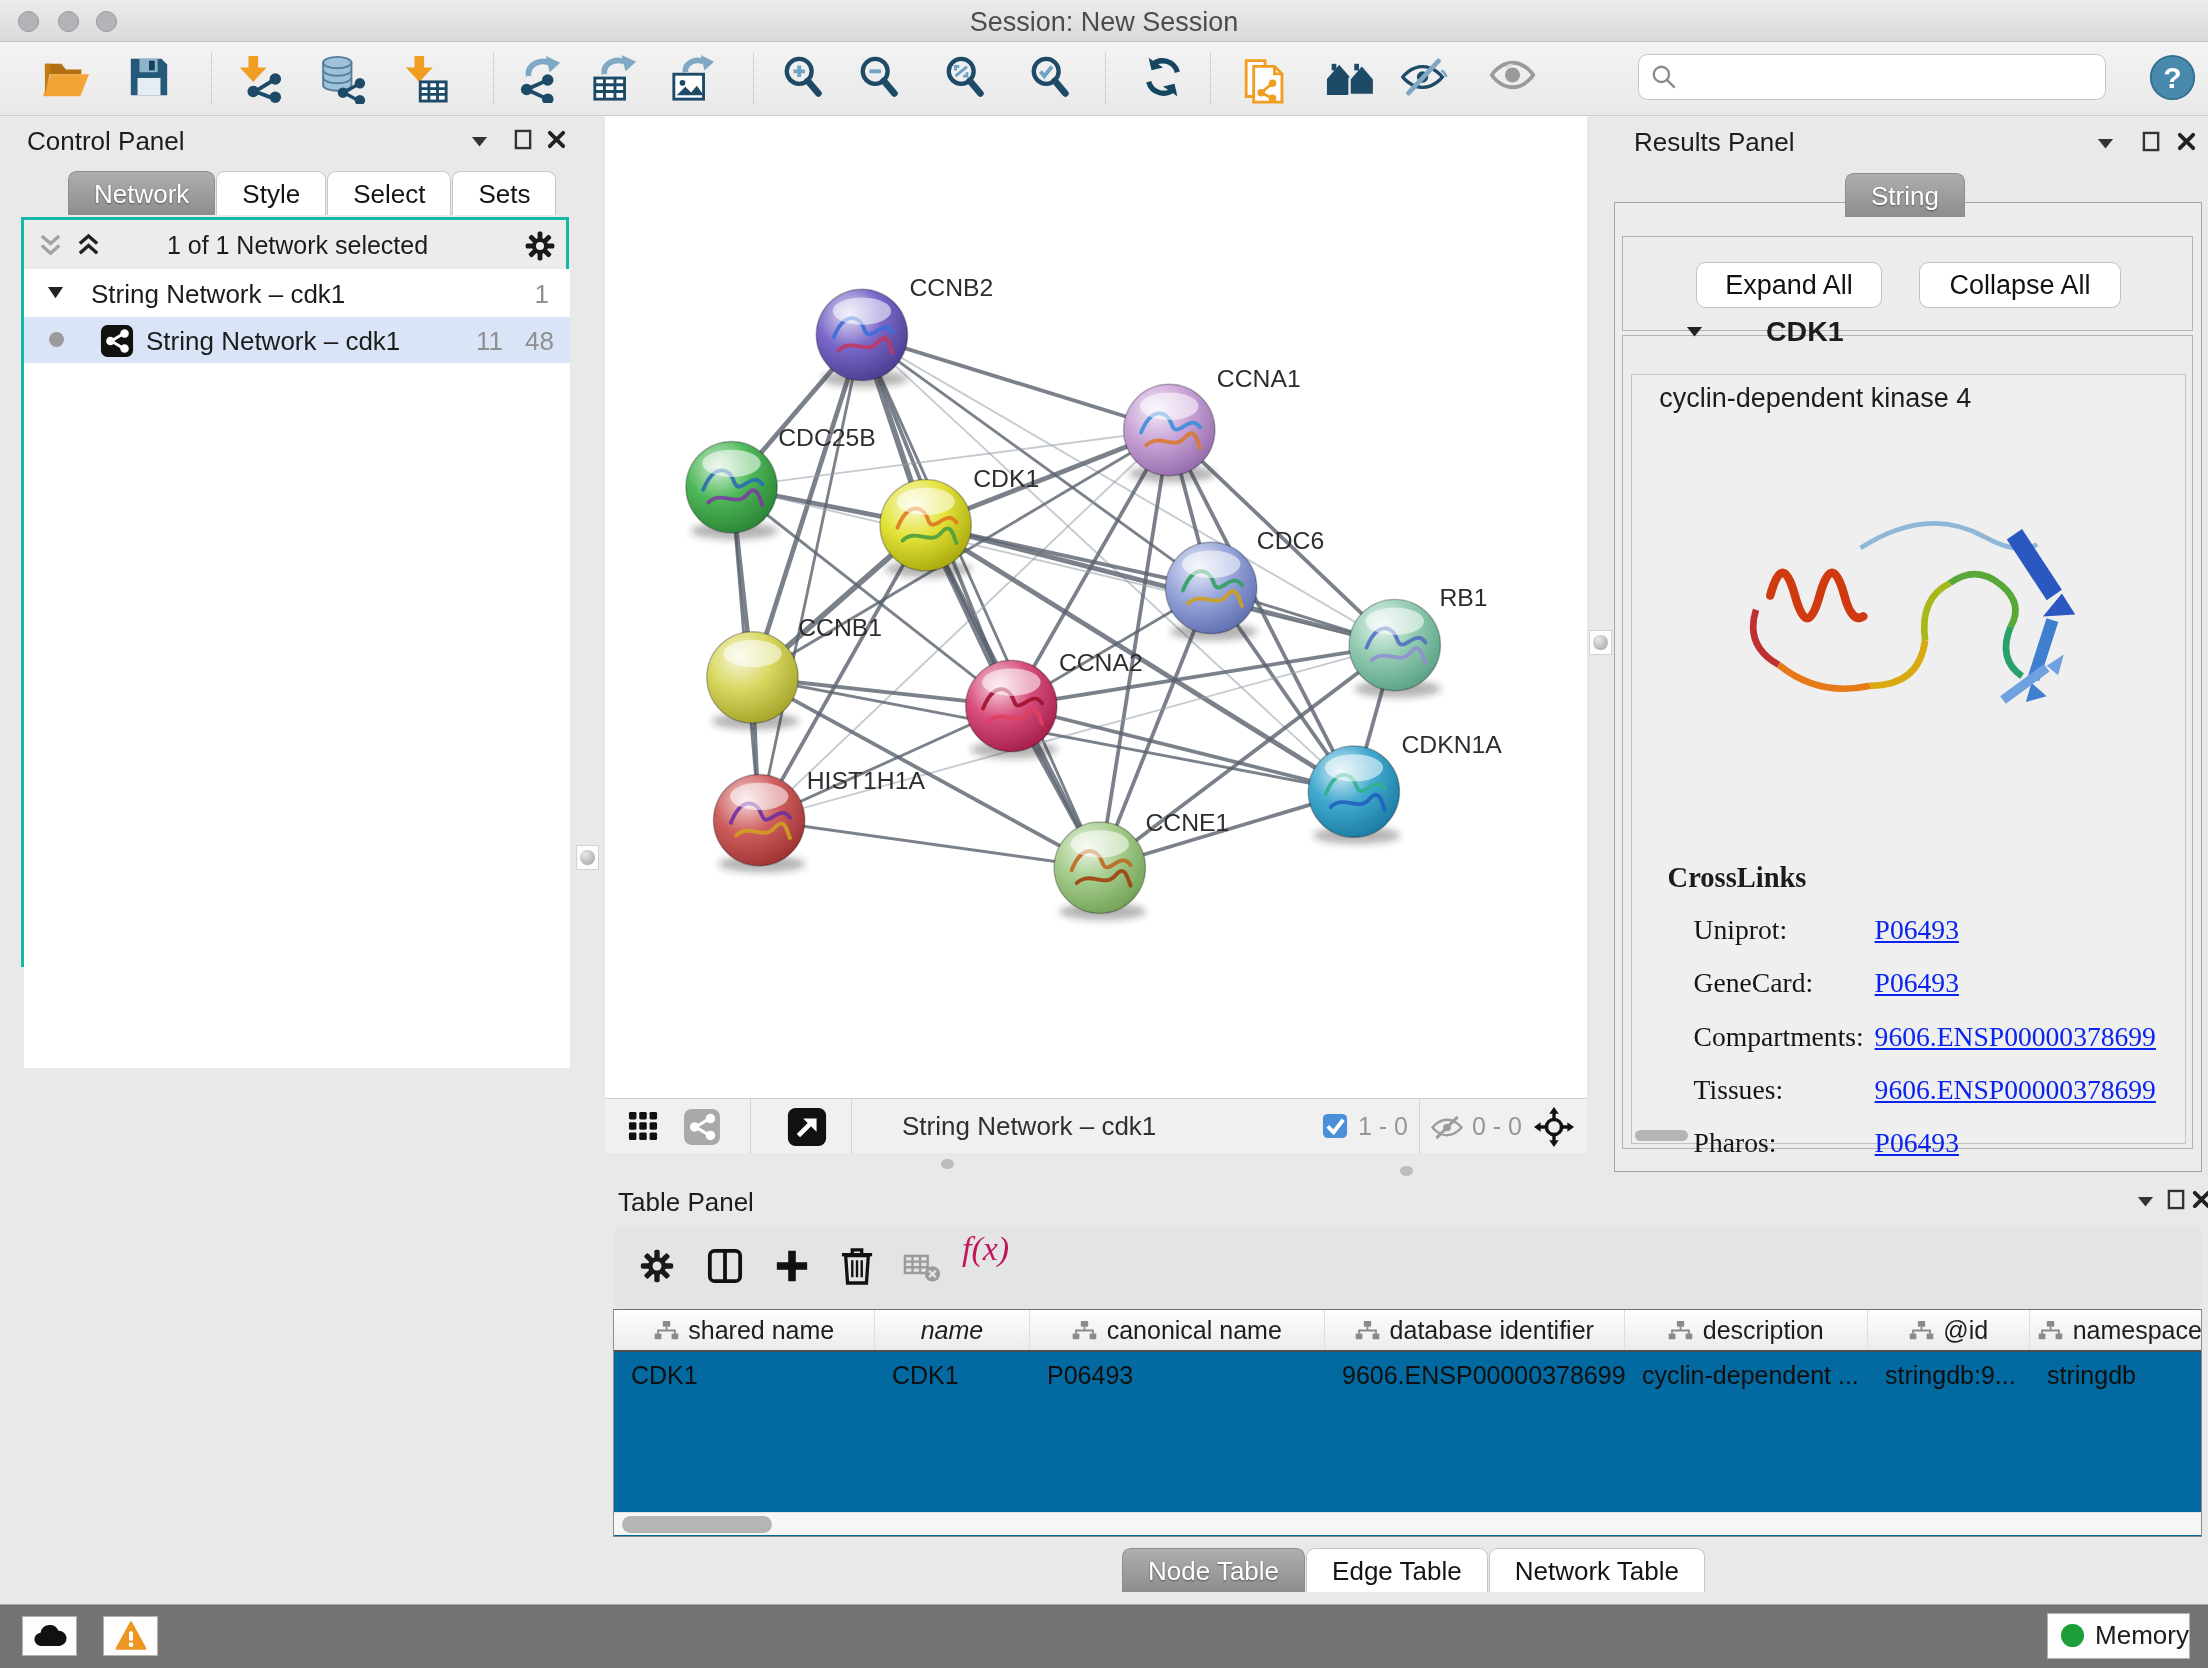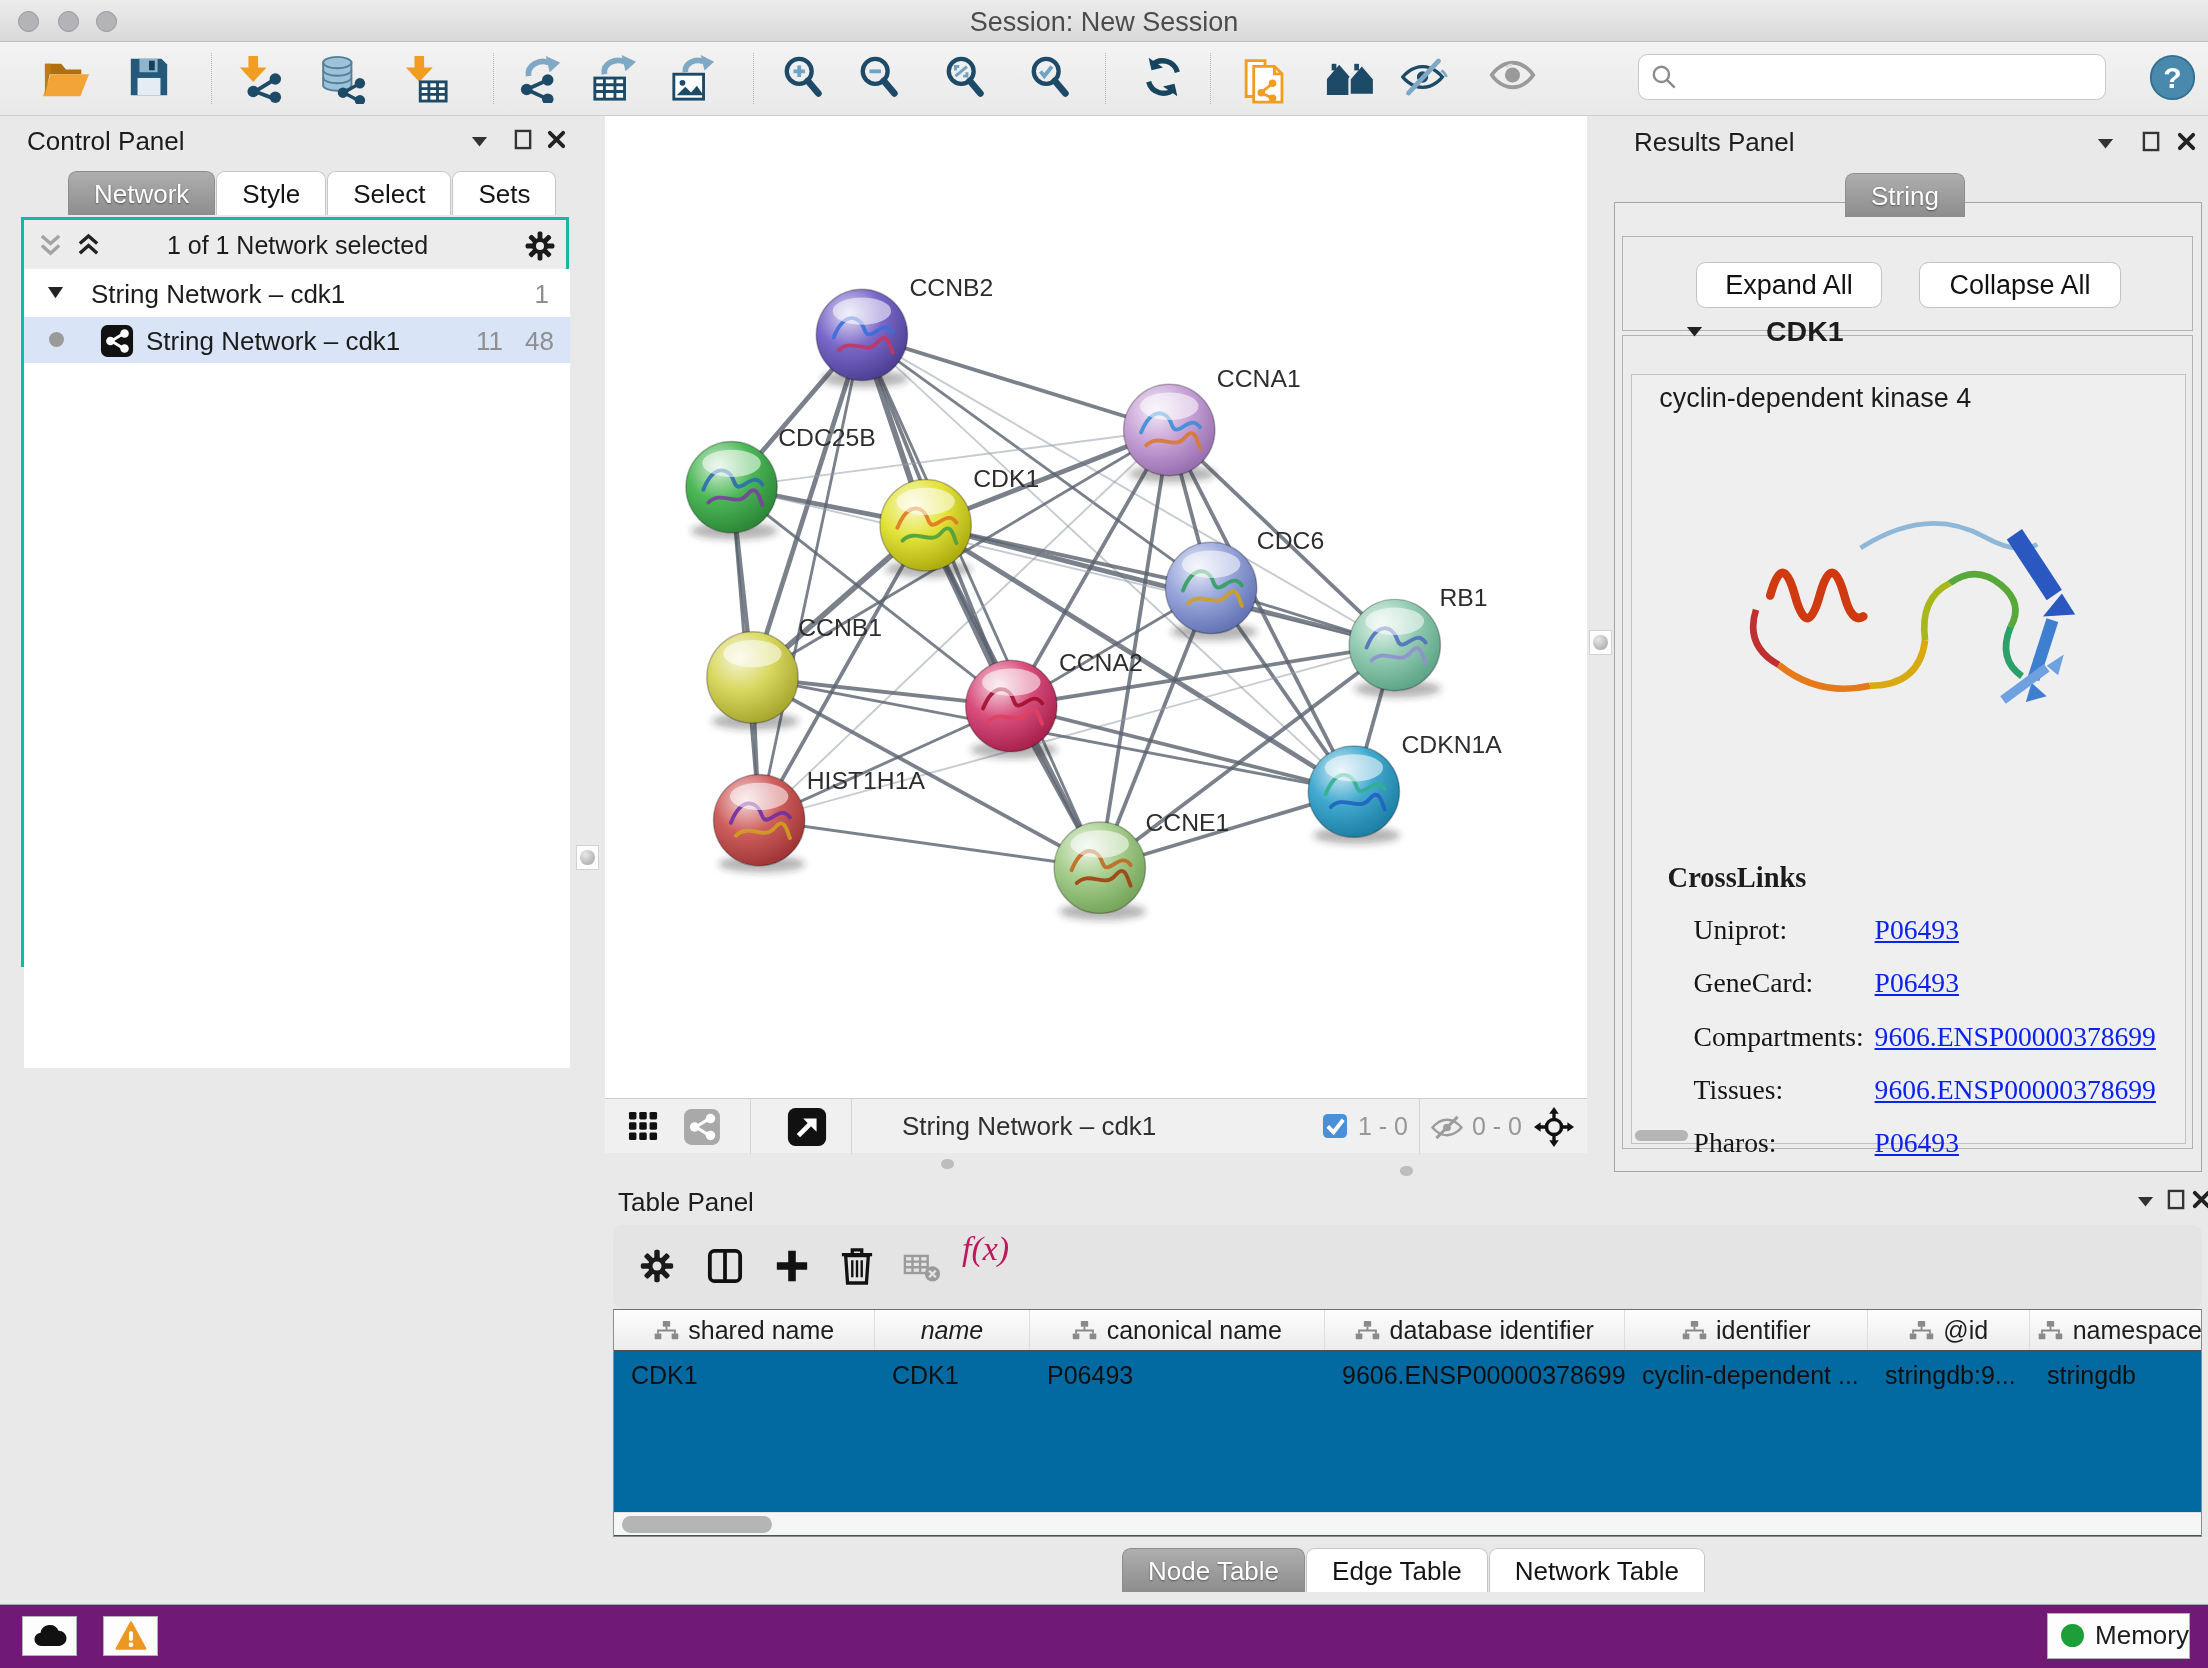--- a/index.html
+++ b/index.html
@@ -51,21 +51,21 @@
   .tptool{left:613px;top:1225px;width:1589px;height:84px;background:#e4e4e4;border-radius:9.5px}
   .tablebox{left:613px;top:1309px;width:1589px;height:228px;background:#0369a1;border:1px solid #8d8d8d;border-top:1.9px solid #6f6f6f;border-bottom:1.9px solid #8d8d8d}
   .thead{position:absolute;left:0;top:0;height:42px;display:flex;border-bottom:2.9px solid #4f4f4f;width:1587px;overflow:hidden}
   .th{display:flex;align-items:center;justify-content:center;gap:9.5px;font-size:25px;color:#1d1d1d;background:linear-gradient(#fdfdfd,#ececec);border-right:1.9px solid #dedede;height:100%;flex:0 0 auto;overflow:hidden;white-space:nowrap}
   .tbody{position:absolute;left:0;top:45px;display:flex;width:1587px;overflow:hidden}
   .td{font-size:25px;color:#101010;padding-left:17px;line-height:40px;height:40px;white-space:nowrap;overflow:hidden;flex:0 0 auto}
   .hscroll{position:absolute;left:0;top:202px;width:1587px;height:23px;background:#f6f6f6;border-top:1px solid #e2e2e2}
   .thumb{position:absolute;background:#b5b5b5;border-radius:9.5px}
 
   
-  .status{left:0;top:1604px;width:2208px;height:65px;background:#701a75;border-top:1.9px solid #a8a8a8}
+  .status{left:0;top:1604px;width:2208px;height:65px;background:#737373;border-top:1.9px solid #a8a8a8}
   .sbtn{position:absolute;top:10.5px;width:55px;height:40px;background:#fdfdfd;border:1.9px solid #b2b2b2;display:flex;align-items:center;justify-content:center}
   .handle{position:absolute;width:23px;height:25px;background:#fdfdfd;border:1px solid #d2d2d2;display:flex;align-items:center;justify-content:center}
   .hdot{width:14.3px;height:14.3px;border-radius:50%;background:radial-gradient(circle at 35% 30%,#e8e8e8,#9f9f9f)}
   .oval{position:absolute;width:13.3px;height:9.5px;border-radius:50%;background:#bdbdbd}
 </style>
 </head>
 <body>
 
 <div class="w">
 
@@ -771,21 +771,21 @@
         </div>
         <div class="th" style="width: 243px;">
           <svg width="25" height="21" viewBox="0 0 34 28">
             <g fill="#8a8a8a">
               <rect x="12" y="1" width="10" height="8" rx="1"></rect>
               <rect x="1" y="18" width="9" height="8" rx="1"></rect>
               <rect x="24" y="18" width="9" height="8" rx="1"></rect>
             </g>
             <path d="M17 9v5M5.5 18v-4h23v4" stroke="#8a8a8a" stroke-width="2.5" fill="none"></path>
           </svg>
-          <span>identifier</span>
+          <span>description</span>
         </div>
         <div class="th" style="width: 162px;">
           <svg width="25" height="21" viewBox="0 0 34 28">
             <g fill="#8a8a8a">
               <rect x="12" y="1" width="10" height="8" rx="1"></rect>
               <rect x="1" y="18" width="9" height="8" rx="1"></rect>
               <rect x="24" y="18" width="9" height="8" rx="1"></rect>
             </g>
             <path d="M17 9v5M5.5 18v-4h23v4" stroke="#8a8a8a" stroke-width="2.5" fill="none"></path>
           </svg>

